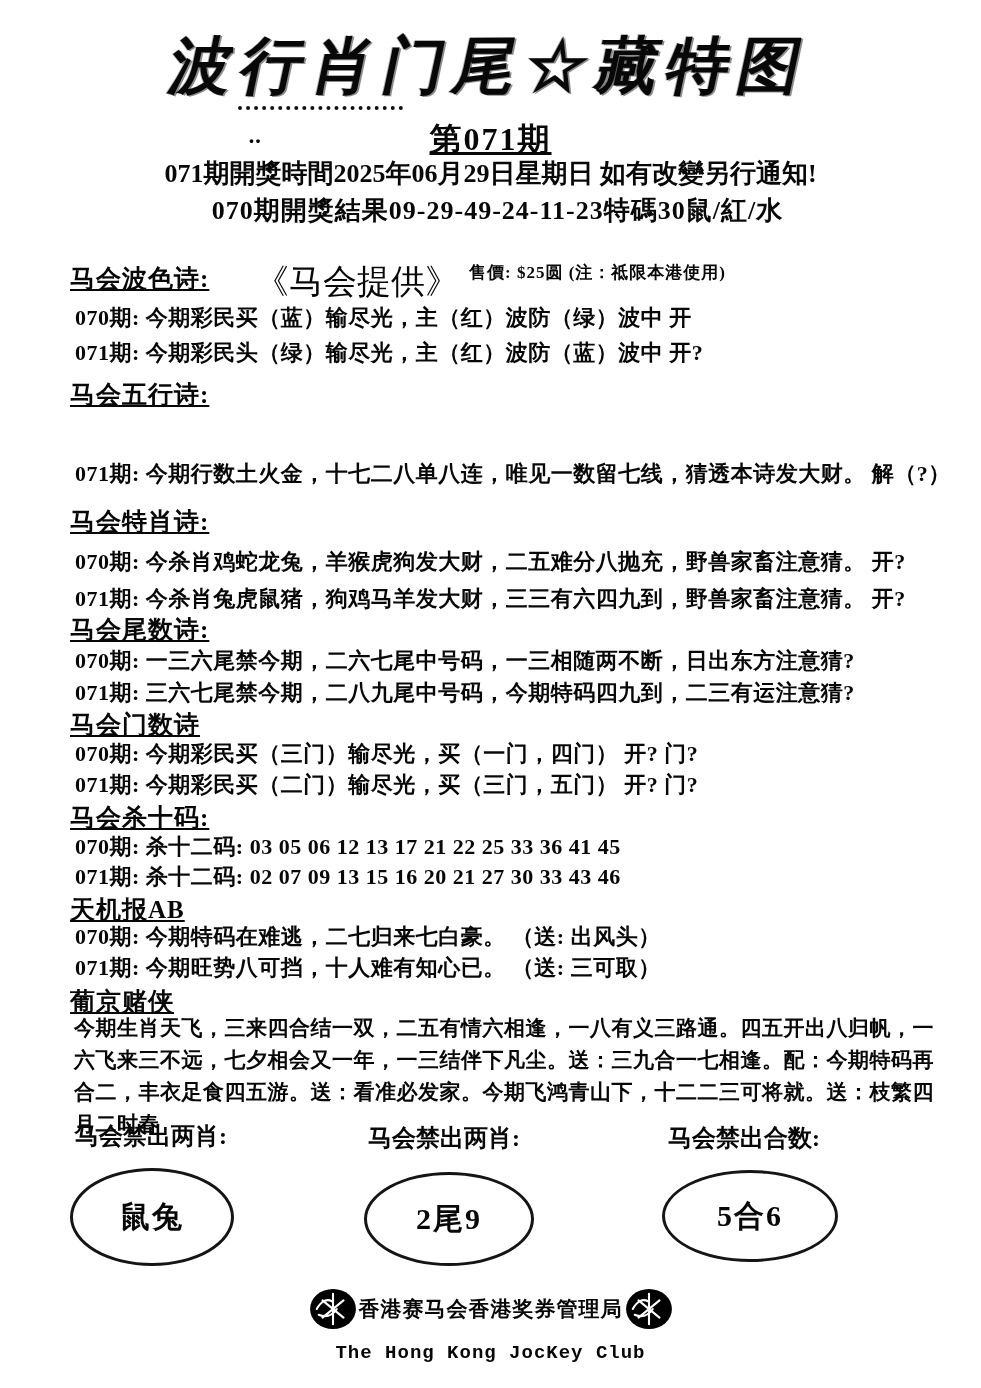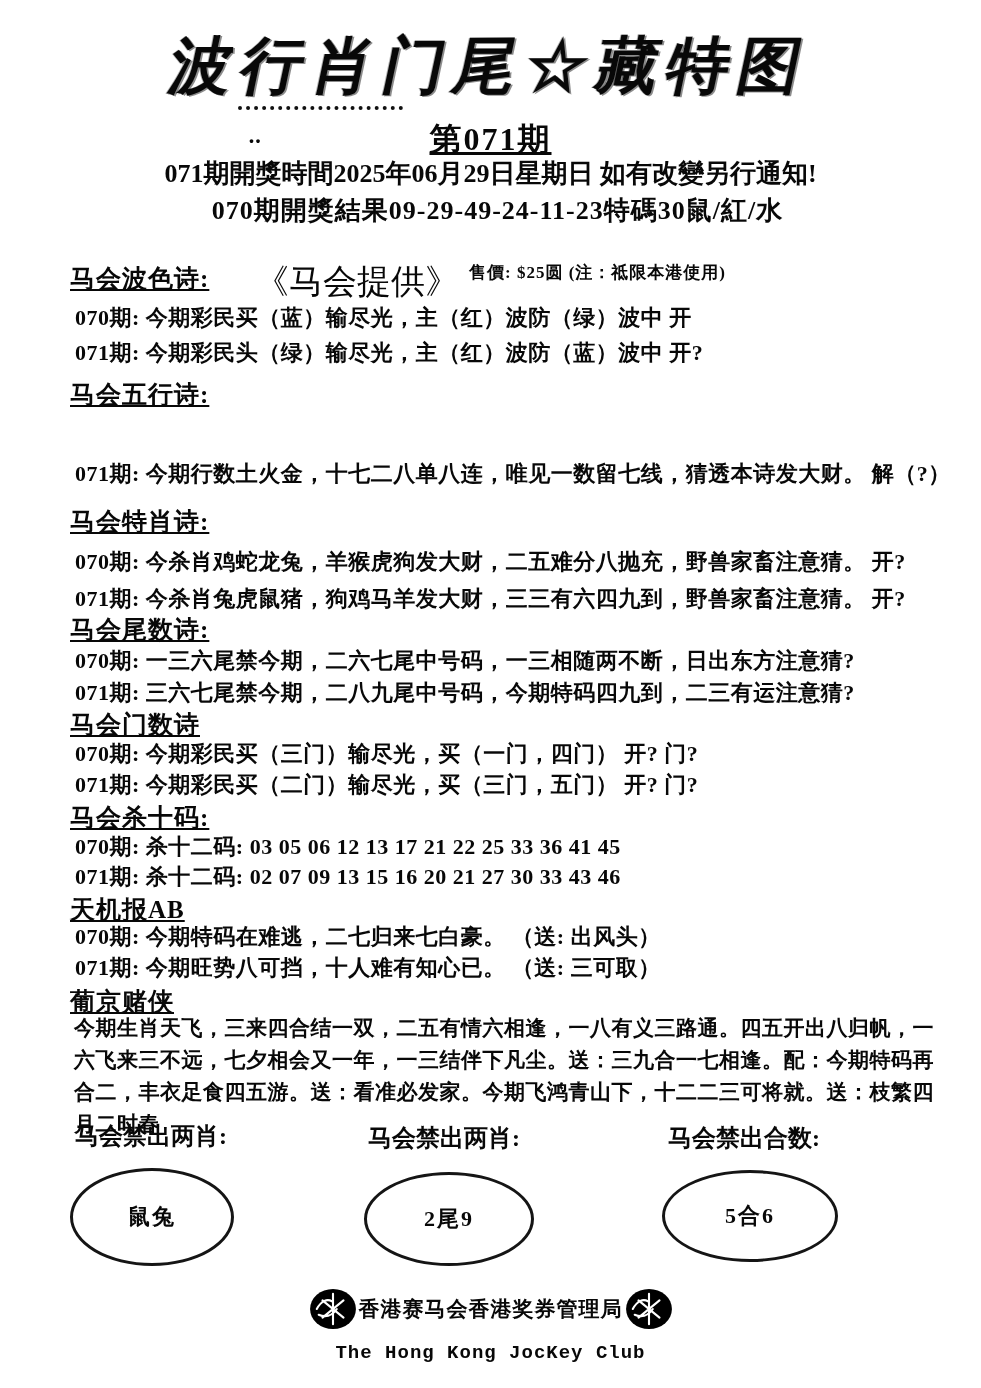--- a/index.html
+++ b/index.html
@@ -27,21 +27,21 @@
   .price-note{font-size:17px;font-weight:900;margin-top:24px;letter-spacing:1px;}
   
   .h{left:70px;font-size:25px;font-weight:bold;white-space:pre;letter-spacing:1px;text-decoration:underline;}
   .l{left:75px;font-size:22px;font-weight:bold;white-space:pre;letter-spacing:0.5px;}
   .para{left:74px;width:860px;font-size:21px;font-weight:bold;line-height:32px;text-align:justify;letter-spacing:0.5px;}
   
   .ban-label{font-size:24px;font-weight:bold;white-space:pre;}
   .oval{
     border:3px solid #151515;border-radius:50%;
     display:flex;align-items:center;justify-content:center;
-    font-size:22px;font-weight:900;letter-spacing:2px;background:#fff;
+    font-size:30px;font-weight:900;letter-spacing:2px;background:#fff;
   }
   
   .footer-row{top:1288px;display:flex;justify-content:center;align-items:center;gap:2px;width:100%;}
   .org-cn{font-size:21px;font-weight:900;letter-spacing:1px;}
   .footer-en{top:1342px;font-size:19px;font-weight:bold;font-family:"Liberation Mono","DejaVu Sans Mono",monospace;letter-spacing:1px;}
   .logo{width:48px;height:42px;display:block;}
 </style>
 </head>
 <body>
 

